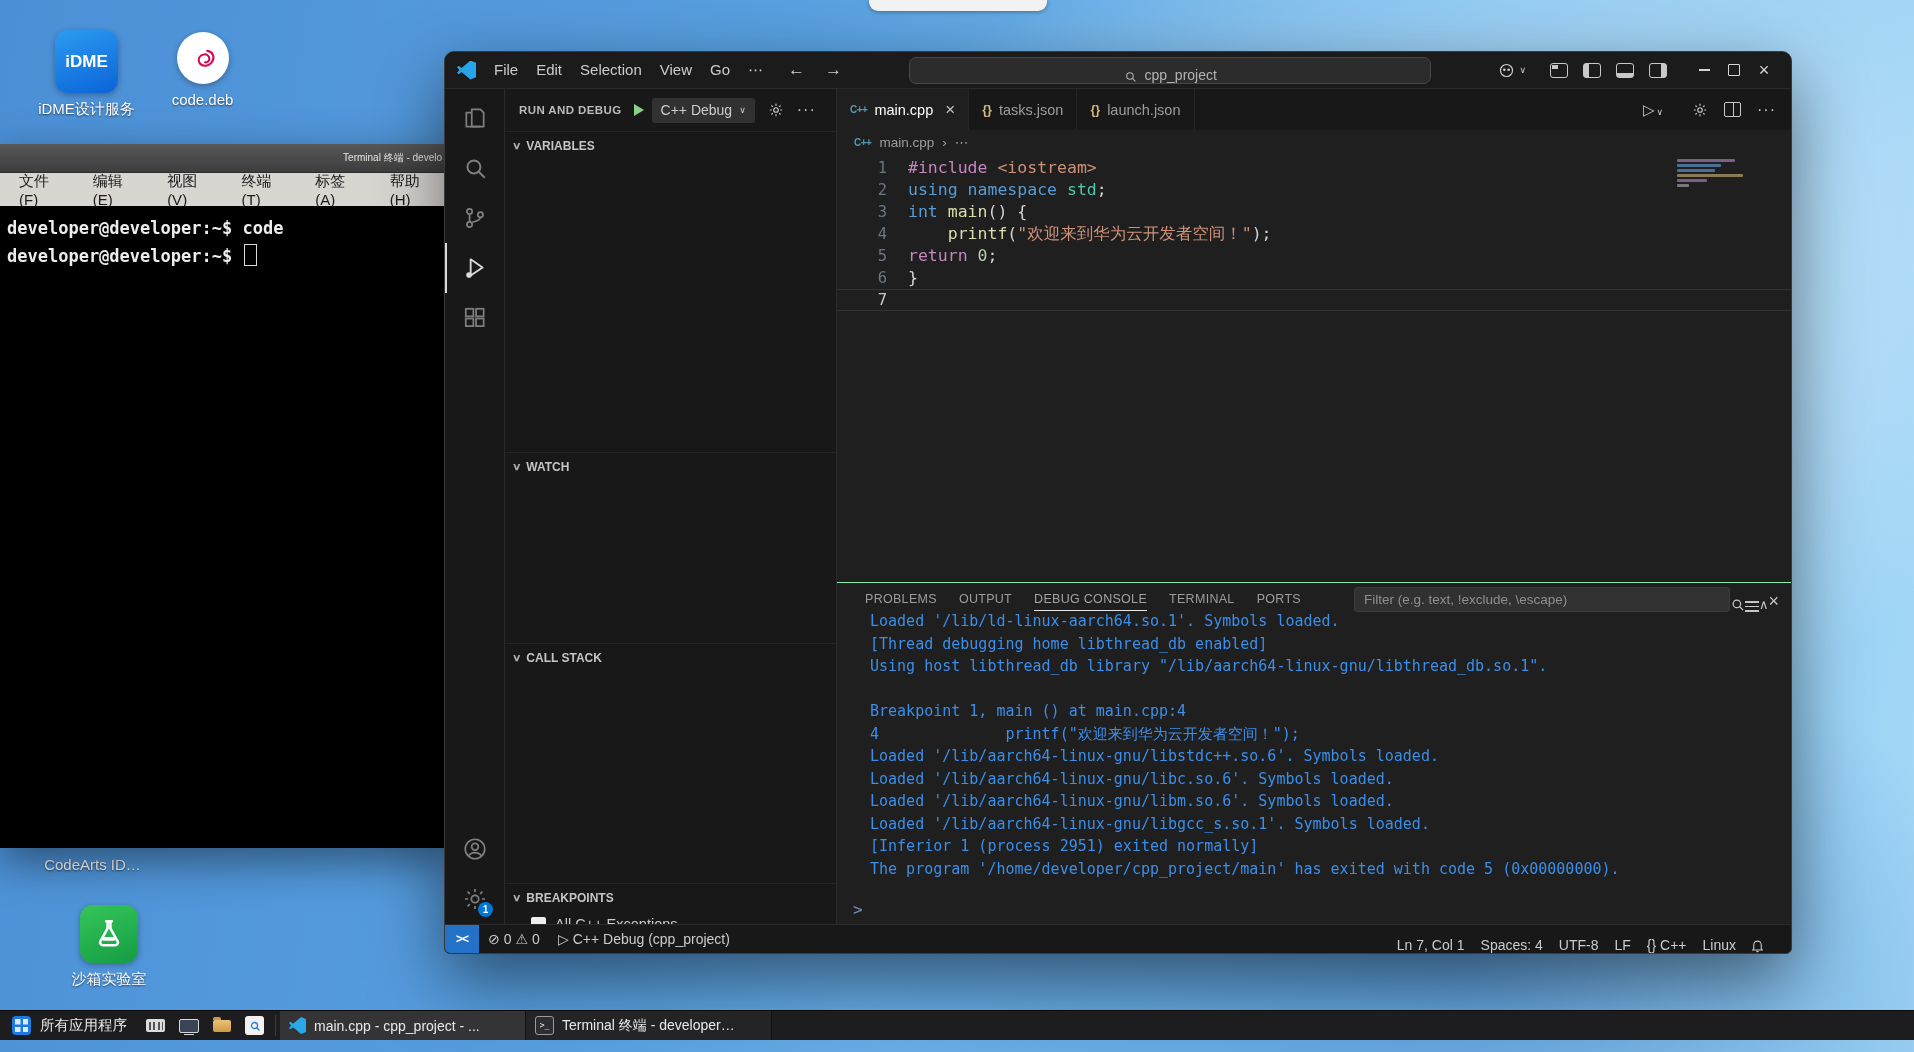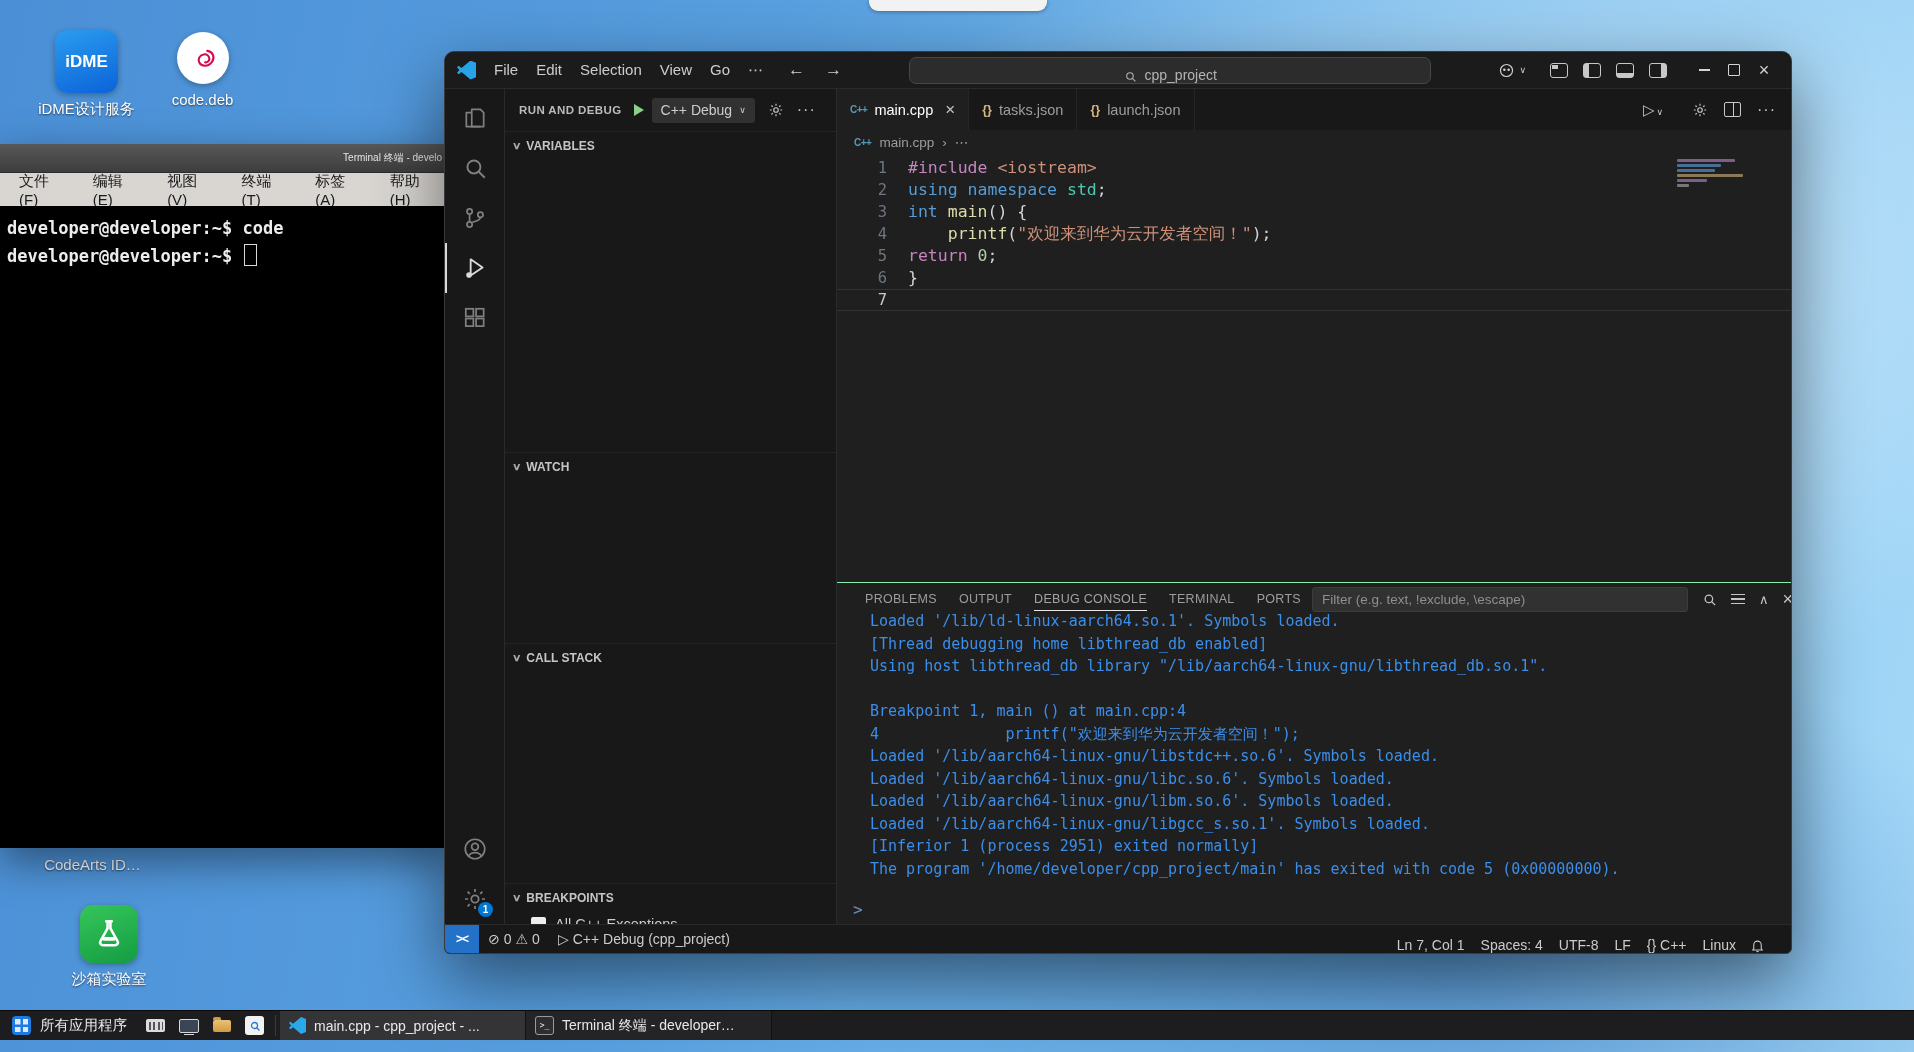--- a/index.html
+++ b/index.html
@@ -126,21 +126,21 @@
   .tok-pl{color:#d4d4d4}
   .minimap{position:absolute;top:5px;right:14px;width:100px;display:flex;flex-direction:column;gap:2px}
   .minimap i{height:3px;border-radius:1px;display:block}
 
   .panel{height:341px;flex:none;border-top:1px solid #86efac;display:flex;flex-direction:column;background:#1f1f1f}
   .panel-top{height:32px;flex:none;display:flex;align-items:center;padding:0 12px 0 17px}
   .ptab{font-size:12.5px;letter-spacing:.3px;color:#9d9d9d;padding:0 11px;height:100%;
     display:flex;align-items:center;position:relative;white-space:nowrap}
   .ptab.active{color:#a3a3a3}
   .ptab.active i{position:absolute;left:11px;right:11px;bottom:4px;height:1.5px;background:#e7e7e7}
-  .panel-actions{margin-left:auto;display:flex;align-items:center;gap:14px;color:#c5c5c5}
+  .panel-actions{margin-left:auto;display:flex;align-items:flex-end;color:#c5c5c5}
   .panel-actions svg{width:15px;height:15px}
   .filter-input{width:356px;height:23px;background:#313131;border:1px solid #3c3c3c;border-radius:3px;
     color:#ccc;font-size:13.5px;padding:0 9px;font-family:"Liberation Sans",sans-serif;outline:none}
   .filter-input::placeholder{color:#8f8f8f}
   .lines-ic{display:flex;flex-direction:column;gap:3px}
   .lines-ic i{width:14px;height:1.5px;background:#c5c5c5;display:block}
   .caret-up{font-size:13px}
   .panel-close{font-size:18px}
 
   .console{flex:1;display:flex;flex-direction:column;min-height:0;font-family:"DejaVu Sans Mono",monospace;

